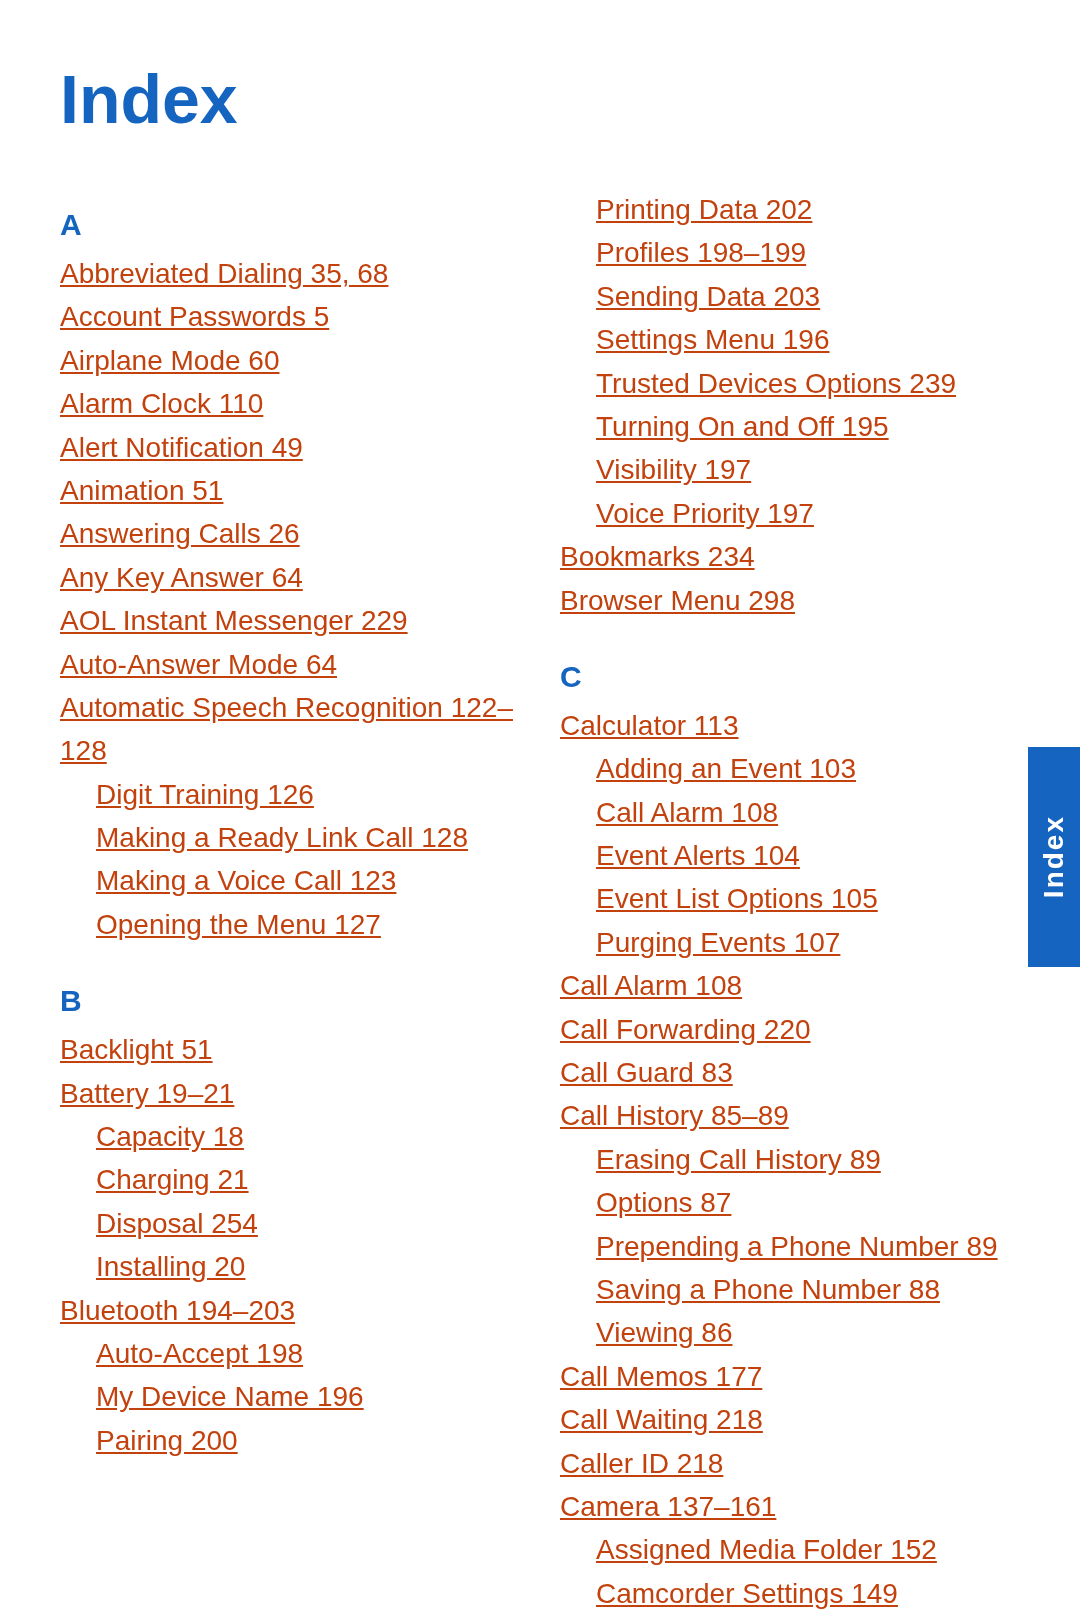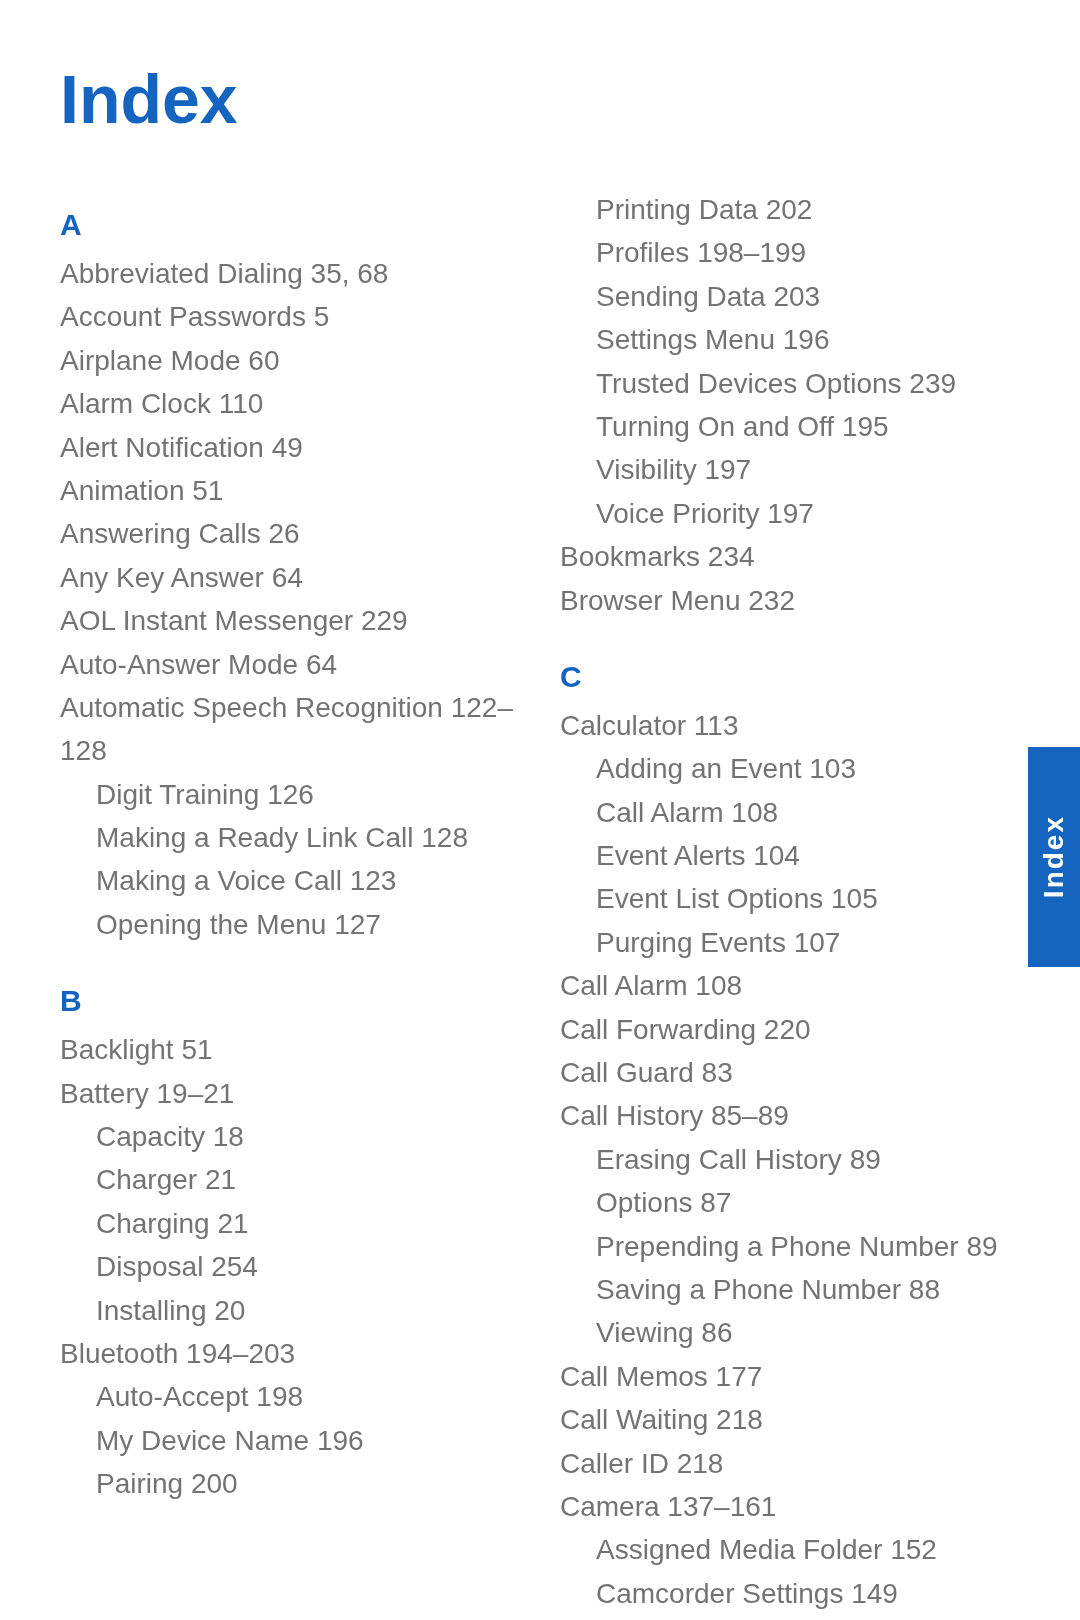--- a/index.html
+++ b/index.html
@@ -44,21 +44,22 @@
       font-size: 30px;
       font-weight: 700;
       color: #1565c0;
       margin-bottom: 10px;
       margin-top: 20px;
     }
 
     .index-entry {
       font-size: 28px;
       line-height: 1.55;
-      color: #737373;
+      color: #c2410c;
+      text-decoration: underline;
     }
 
     .index-entry.sub1 {
       padding-left: 36px;
     }
 
     .section-block {
       margin-bottom: 18px;
     }
 
@@ -111,21 +112,20 @@
           <div class="index-entry sub1">Digit Training  126</div>
           <div class="index-entry sub1">Making a Ready Link Call  128</div>
           <div class="index-entry sub1">Making a Voice Call  123</div>
           <div class="index-entry sub1">Opening the Menu  127</div>
         </div>
         <div class="section-letter">B</div>
         <div class="section-block">
           <div class="index-entry">Backlight  51</div>
           <div class="index-entry">Battery  19–21</div>
           <div class="index-entry sub1">Capacity  18</div>
-          <div class="index-entry sub1">Charger  21</div>
           <div class="index-entry sub1">Charging  21</div>
           <div class="index-entry sub1">Disposal  254</div>
           <div class="index-entry sub1">Installing  20</div>
           <div class="index-entry">Bluetooth  194–203</div>
           <div class="index-entry sub1">Auto-Accept  198</div>
           <div class="index-entry sub1">My Device Name  196</div>
           <div class="index-entry sub1">Pairing  200</div>
         </div>
       </div>
 
@@ -133,21 +133,21 @@
         <div class="section-block">
           <div class="index-entry sub1">Printing Data  202</div>
           <div class="index-entry sub1">Profiles  198–199</div>
           <div class="index-entry sub1">Sending Data  203</div>
           <div class="index-entry sub1">Settings Menu  196</div>
           <div class="index-entry sub1">Trusted Devices Options  239</div>
           <div class="index-entry sub1">Turning On and Off  195</div>
           <div class="index-entry sub1">Visibility  197</div>
           <div class="index-entry sub1">Voice Priority  197</div>
           <div class="index-entry">Bookmarks  234</div>
-          <div class="index-entry">Browser Menu  232</div>
+          <div class="index-entry">Browser Menu  298</div>
         </div>
         <div class="section-letter">C</div>
         <div class="section-block">
           <div class="index-entry">Calculator  113</div>
           <div class="index-entry sub1">Adding an Event  103</div>
           <div class="index-entry sub1">Call Alarm  108</div>
           <div class="index-entry sub1">Event Alerts  104</div>
           <div class="index-entry sub1">Event List Options  105</div>
           <div class="index-entry sub1">Purging Events  107</div>
           <div class="index-entry">Call Alarm  108</div>

